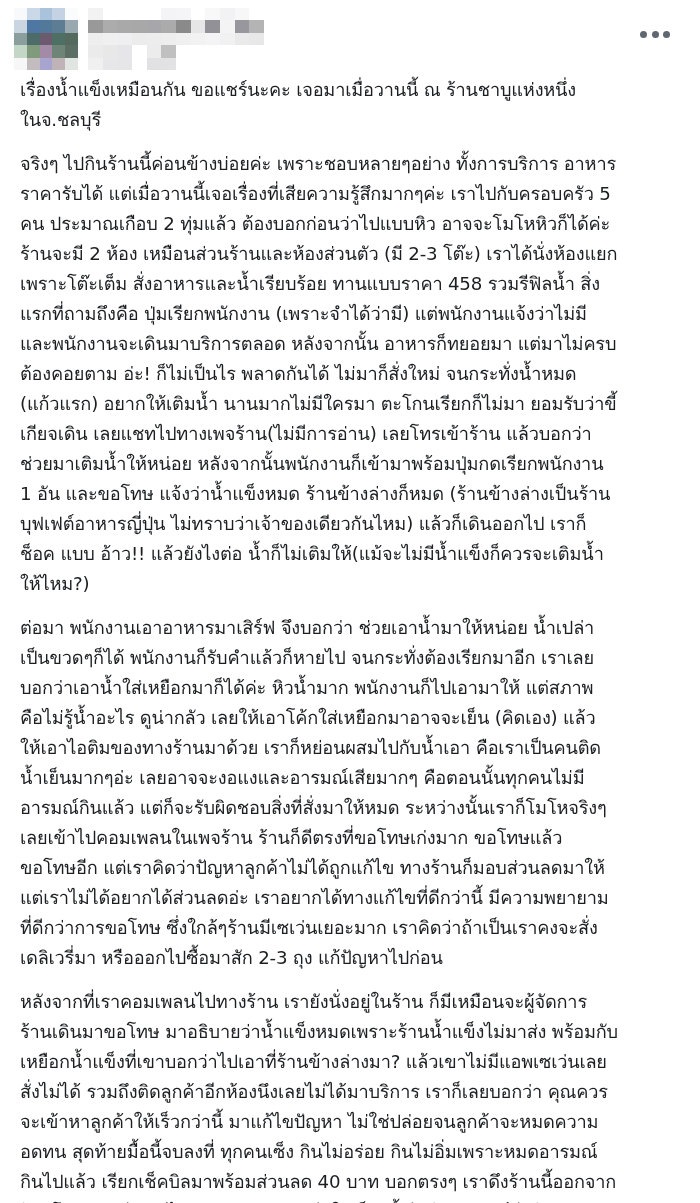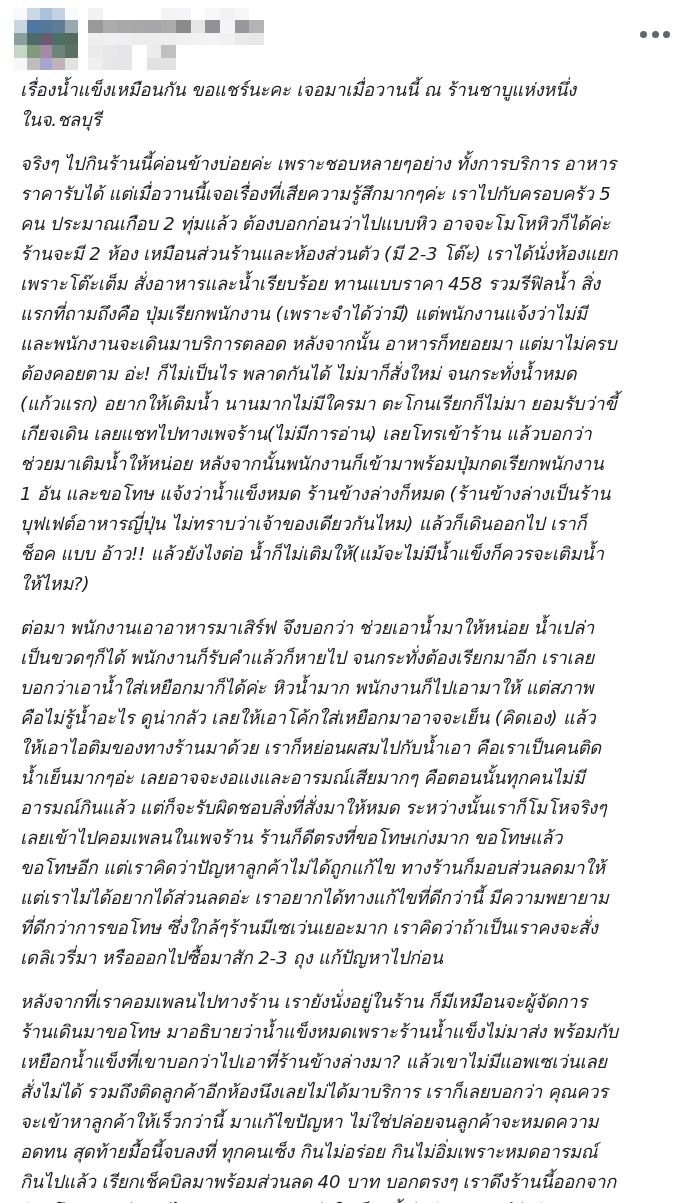--- a/index.html
+++ b/index.html
@@ -13,21 +13,20 @@
       overflow: hidden;
       position: relative;
       font-family: "DejaVu Sans", "Liberation Sans", sans-serif;
       color: #1c1e21;
     }
     .post {
       position: relative;
       width: 700px;
       height: 898px;
       box-sizing: border-box;
-      font-style: italic;
     }
     .post-header {
       position: absolute;
       left: 0;
       top: 0;
       width: 700px;
       height: 76px;
     }
     .avatar {
       position: absolute;

